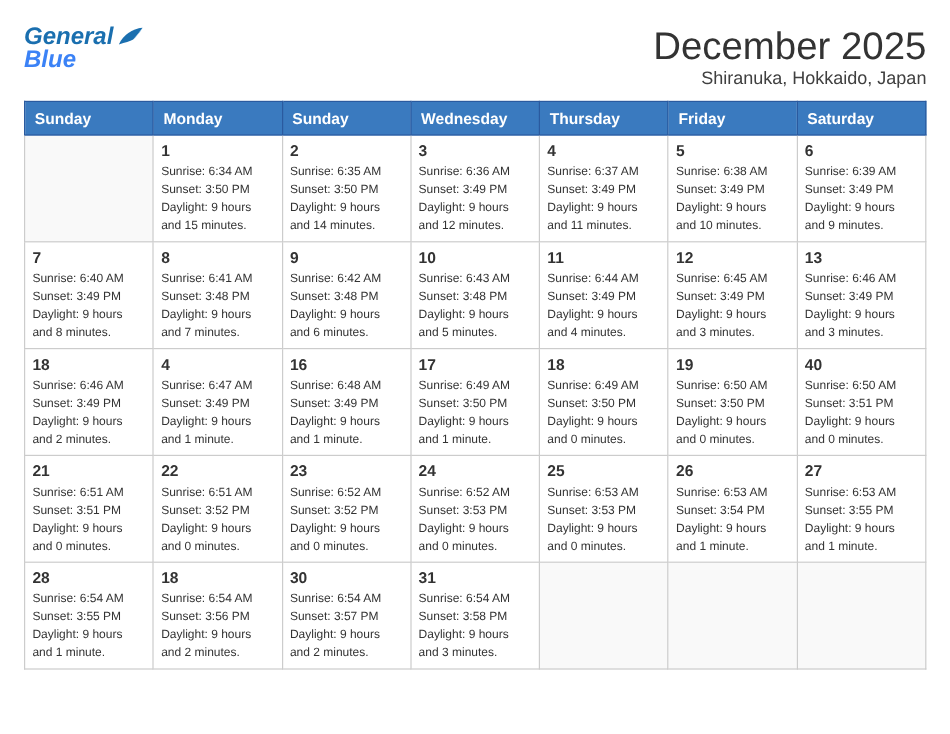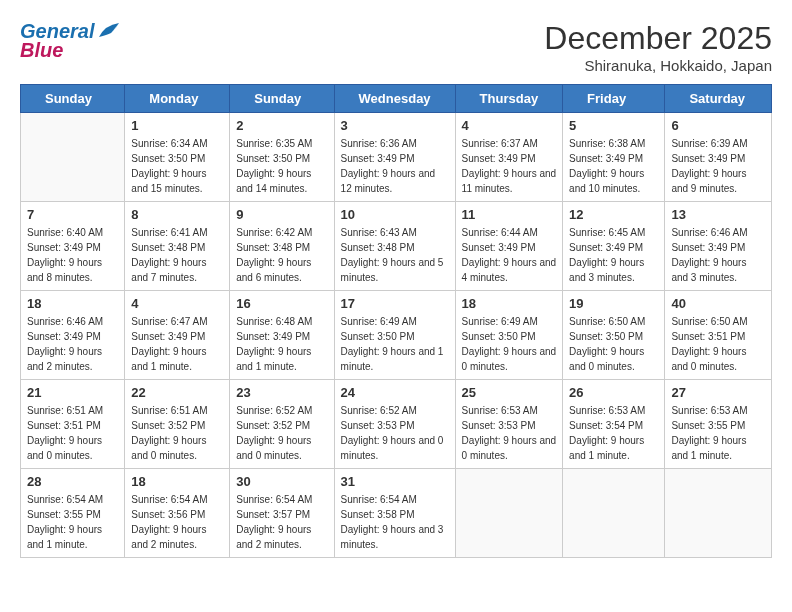--- a/index.html
+++ b/index.html
@@ -30,21 +30,21 @@
     }
     .calendar {
       width: 100%;
       border-collapse: collapse;
       border: 1px solid #ccc;
     }
     .calendar th {
       background-color: #3a7abf;
       color: #fff;
       text-align: left;
-      padding: 6px 24px;
+      padding: 6px 8px;
       font-size: 13px;
       border: 1px solid #2a5a9f;
     }
     .calendar td {
       vertical-align: top;
       border: 1px solid #ccc;
       padding: 5px 6px;
       width: 14.28%;
       min-height: 80px;
       font-size: 10.5px;
@@ -83,21 +83,21 @@
 
 <div class="header">
   <div class="logo-wrapper">
     <div class="logo-line1">
       <span style="font-size:20px;font-weight:bold;color:#1a6faf;font-style:italic;">General</span>
       <svg class="bird-svg" width="22" height="18" viewBox="0 0 22 18">
         <path d="M2 14 Q8 2 22 0 Q16 8 14 10 Q10 12 2 14Z" fill="#1a6faf"></path>
         <path d="M14 10 Q18 6 22 0 Q20 4 16 8Z" fill="#5aaae0"></path>
       </svg>
     </div>
-    <div style="font-size:20px;font-weight:bold;color:#be185d;font-style:italic;margin-top:-4px;">Blue</div>
+    <div style="font-size:20px;font-weight:bold;color:#3b82f6;font-style:italic;margin-top:-4px;">Blue</div>
   </div>
   <div class="title-block">
     <div class="month-title">December 2025</div>
     <div class="location">Shiranuka, Hokkaido, Japan</div>
   </div>
 </div>
 
 <table class="calendar">
   <thead>
     <tr>

